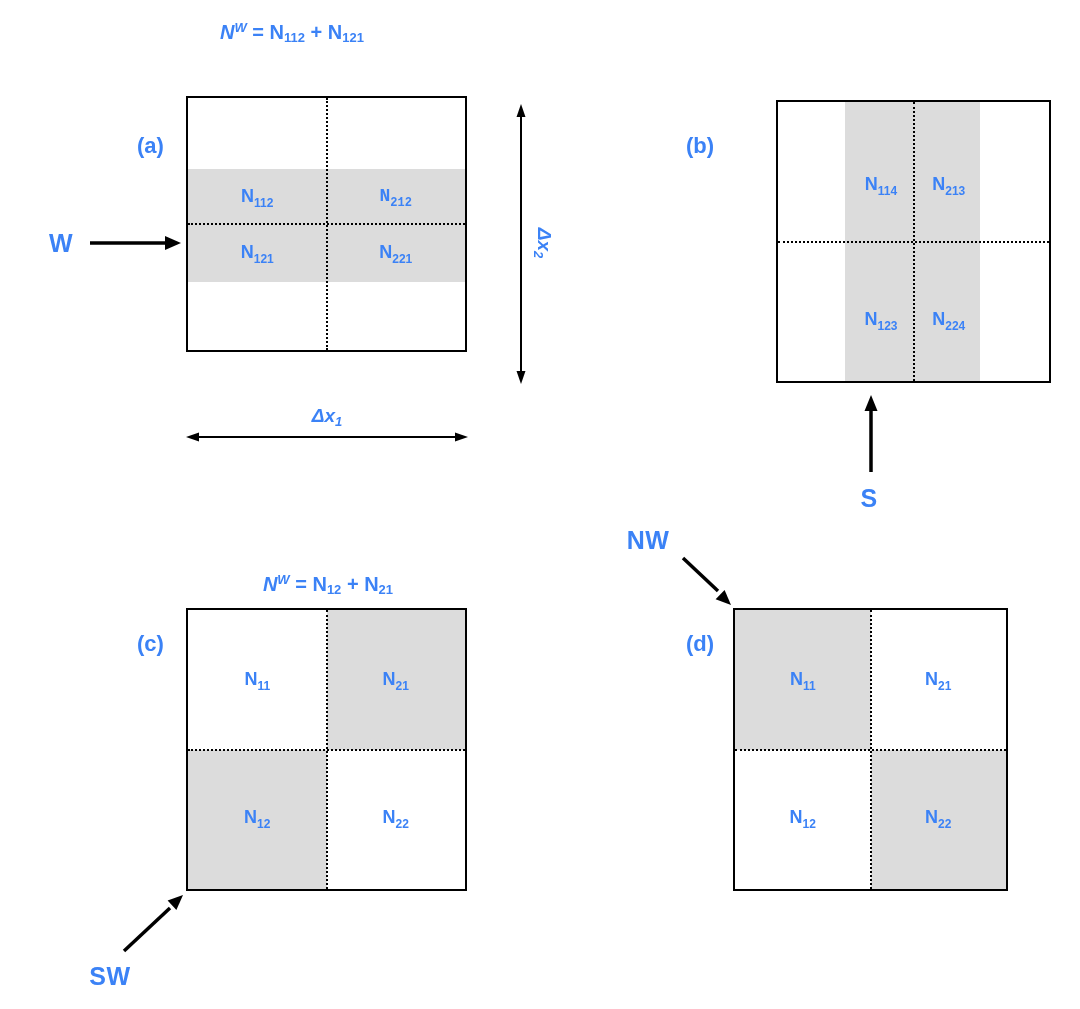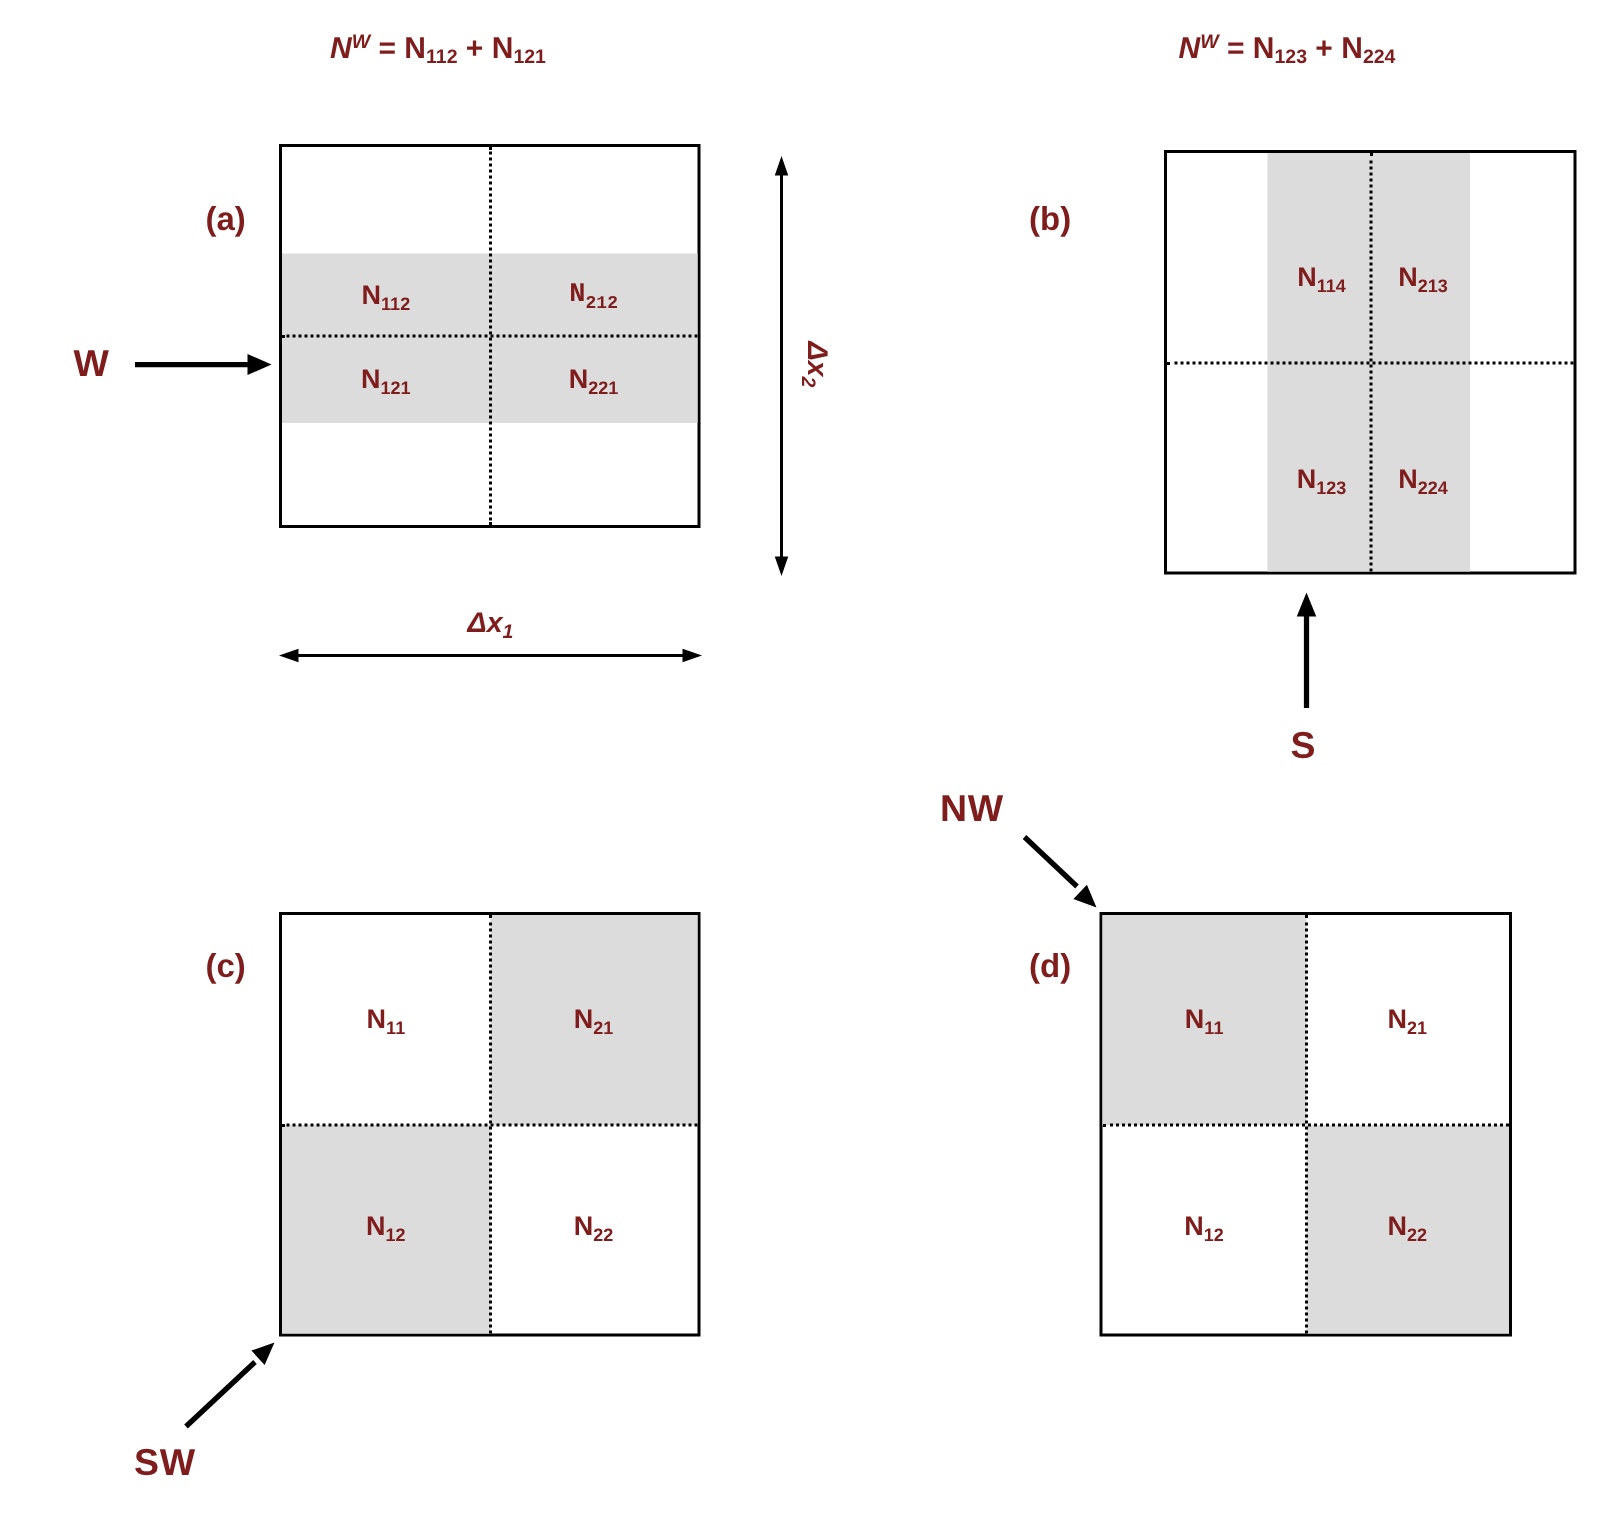--- a/index.html
+++ b/index.html
@@ -1,18 +1,18 @@
 <!DOCTYPE html>
 <html><head>
 <meta charset="utf-8">
 <style>
   html, body { margin:0; padding:0; background:#ffffff; }
   .canvas {
     position:relative; width:1080px; height:1009px; background:#ffffff;
-    font-family:"Liberation Sans", sans-serif; color:#7f1d1d; overflow:hidden;
+    font-family:"Liberation Sans", sans-serif; color:#3b82f6; overflow:hidden;
   }
   .square {
     position:absolute; border:2.5px solid #000; background:#fff;
     box-sizing:border-box;
   }
   .shade { position:absolute; background:#dcdcdc; }
   .band-h { left:0; right:0; top:28.3%; height:44.7%; }
   .band-v { top:0; bottom:0; left:24.7%; width:49.9%; }
   .q-tl { left:0; top:0; width:50%; height:50%; }
   .q-tr { left:50%; top:0; width:50%; height:50%; }
@@ -71,37 +71,39 @@
     <div class="cell-label" style="left:75%; top:62%;"><span>N</span><sub>221</sub></div>
   </div>
 
   <div class="dir-label" style="left:61px; top:243px;">W</div>
 
   <div class="dim-label rot" style="left:543px; top:243px;"><i>Δx</i><sub><i>2</i></sub></div>
 
   <div class="dim-label" style="left:327px; top:417px;"><i>Δx</i><sub><i>1</i></sub></div>
 
   <div class="formula" style="left:696px; top:14px; width:324px;">
-    <div class="f-line"><i>N</i><sup><i>W</i></sup><span> = N</span><sub>123</sub><span> + N</span><sub>224</sub></div>
   </div>
 
   <div class="panel-tag" style="left:686px; top:133px;">(b)</div>
 
   <div class="square" style="left:733px; top:100px; width:275px; height:283px;margin-left:43px;">
     <div class="shade band-v"></div>
     <div class="dot-v"></div>
     <div class="dot-h"></div>
     <div class="cell-label" style="left:38%; top:30%;"><span>N</span><sub>114</sub></div>
     <div class="cell-label" style="left:63%; top:30%;"><span>N</span><sub>213</sub></div>
     <div class="cell-label" style="left:38%; top:78.5%;"><span>N</span><sub>123</sub></div>
     <div class="cell-label" style="left:63%; top:78.5%;"><span>N</span><sub>224</sub></div>
   </div>
 
   <div class="dir-label" style="left:869px; top:498px;">S</div>
 
+  <div class="formula" style="left:166px; top:566px; width:324px;">
+    <div class="f-line"><i>N</i><sup><i>W</i></sup><span> = N</span><sub>12</sub><span> + N</span><sub>21</sub></div>
+  </div>
 
   <div class="panel-tag" style="left:137px; top:631px;">(c)</div>
 
   <div class="square" style="left:186px; top:608px; width:281px; height:283px;">
     <div class="shade q-tr"></div>
     <div class="shade q-bl"></div>
     <div class="dot-v"></div>
     <div class="dot-h"></div>
     <div class="cell-label" style="left:25%; top:25.5%;"><span>N</span><sub>11</sub></div>
     <div class="cell-label" style="left:75%; top:25.5%;"><span>N</span><sub>21</sub></div>

